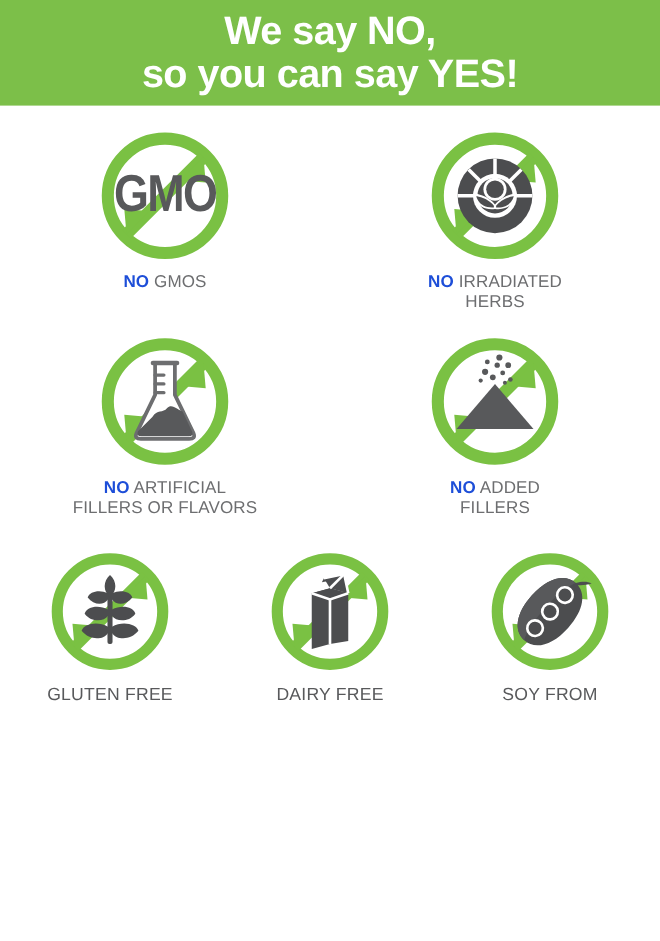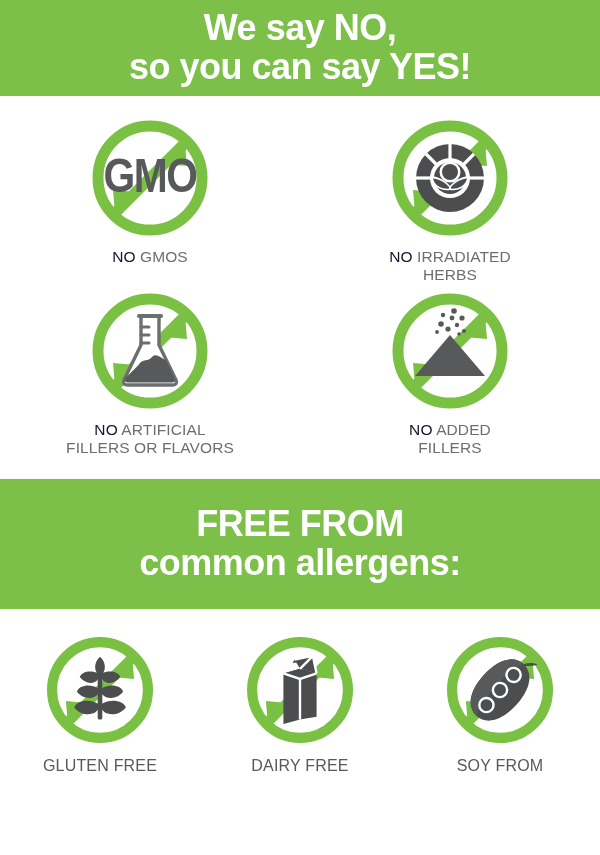--- a/index.html
+++ b/index.html
@@ -44,21 +44,21 @@
   .band-1 .band-line { font-size: 36px; }
   .band-2 .band-line { font-size: 36px; }
 
   
   .grid-top {
     width: 100%;
     padding: 18px 0 4px 0;
     box-sizing: border-box;
     display: grid;
     grid-template-columns: 1fr 1fr;
-    row-gap: 2px;
+    row-gap: 16px;
   }
   .grid-bottom {
     width: 100%;
     padding: 22px 0 0 0;
     box-sizing: border-box;
     display: grid;
     grid-template-columns: 1fr 1fr 1fr;
   }
 
   .cell {
@@ -80,22 +80,22 @@
 
   .caption {
     margin-top: 6px;
     text-align: center;
     line-height: 1.18;
     color: #6d6e70;
     font-size: 15.5px;
     letter-spacing: 0.1px;
   }
   .caption .no {
-    color: #0f172a;
-    font-weight: normal;
+    color: #1d4ed8;
+    font-weight: bold;
   }
   .caption-strong {
     margin-top: 8px;
     text-align: center;
     color: #58595b;
     font-size: 16px;
     font-weight: normal;
     letter-spacing: 0.2px;
   }
 </style>
@@ -212,24 +212,20 @@
         </svg>
       </span>
       <div class="caption">
         <span class="no">NO</span>
         <span>ADDED</span><br>
         <span>FILLERS</span>
       </div>
     </div>
   </div>
 
-  <div class="band band-2">
-    <div class="band-line">FREE FROM</div>
-    <div class="band-line">common allergens:</div>
-  </div>
 
   <div class="grid-bottom">
 
     <div class="cell">
       <span class="icon-wrap">
         <svg viewBox="0 0 128 128" width="118" height="118" xmlns="http://www.w3.org/2000/svg">
           <circle cx="64" cy="64" r="52" fill="none" stroke="#7ac143" stroke-width="11"></circle>
           <line x1="29" y1="99" x2="99" y2="29" stroke="#7ac143" stroke-width="11"></line>
           <polygon points="99,29 101,52 78,50" fill="#7ac143"></polygon>
           <polygon points="29,99 27,76 50,78" fill="#7ac143"></polygon>

